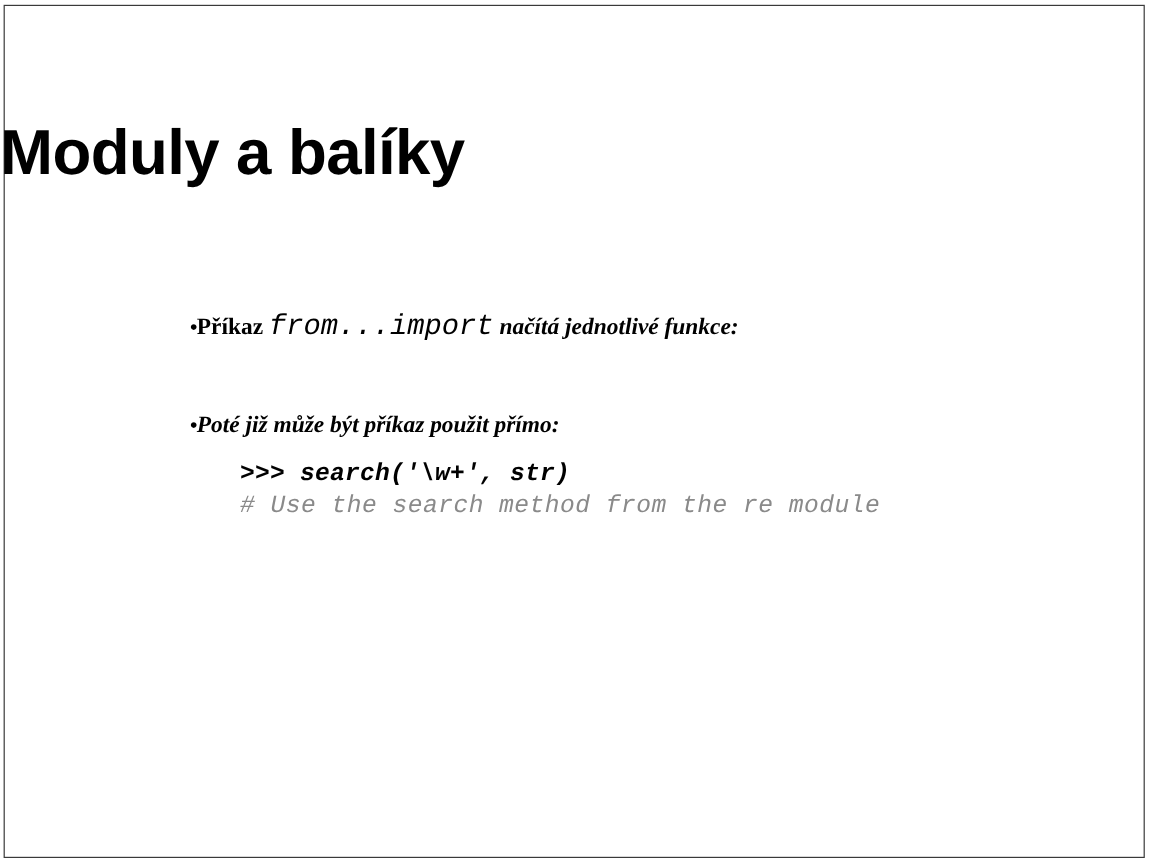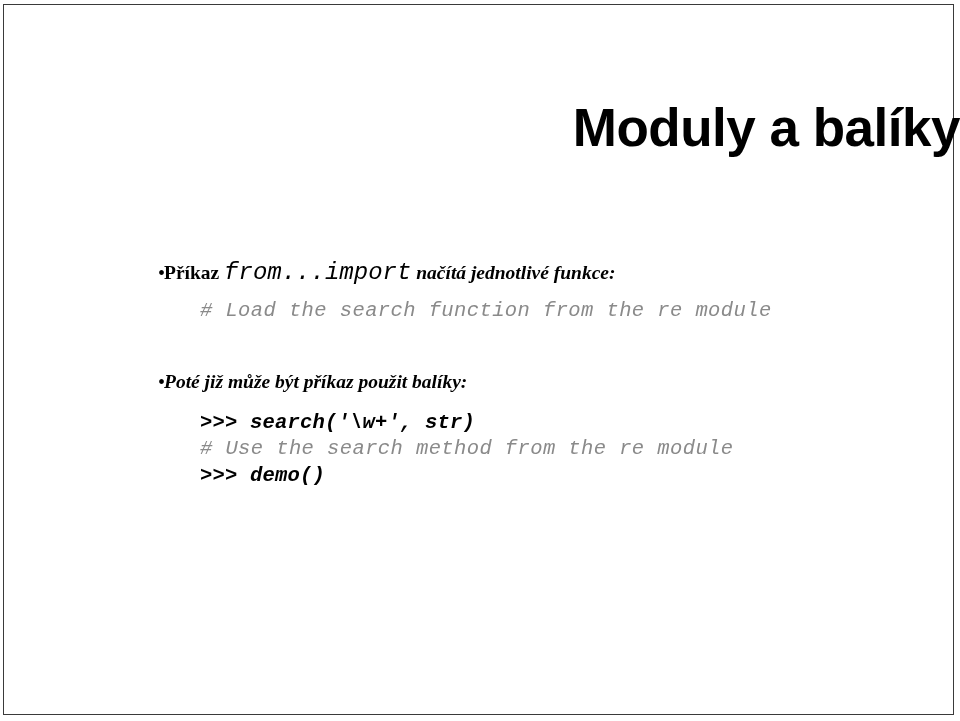--- a/index.html
+++ b/index.html
@@ -33,21 +33,21 @@
     border: 1.5px solid #3a3a3a;
     box-sizing: border-box;
     pointer-events: none;
   }
 
   .title-block {
     position: absolute;
     left: 0;
     top: 96px;
     width: 960px;
-    text-align: right;
+    text-align: left;
   }
   .title-line {
     font-family: "Liberation Sans", sans-serif;
     font-weight: bold;
     font-size: 53px;
     line-height: 63px;
     color: #000000;
     letter-spacing: -0.5px;
     white-space: pre;
   }
@@ -140,32 +140,30 @@
   <div class="body-block">
 
     <div class="bullet-row">
       <span class="bullet-dot">•</span>
       <span class="bullet-text"><span class="b-strong">Příkaz </span><span class="b-mono">from...import</span><span class="b-ital"> načítá jednotlivé funkce:</span></span>
     </div>
 
     <div class="gap-before-bullet1"></div>
 
     <div class="code-block">
-      <div class="code-line code-comment"># Load the search function from the re module</div>
     </div>
 
     <div class="gap-after-code1"></div>
 
     <div class="bullet-row">
       <span class="bullet-dot">•</span>
-      <span class="bullet-text"><span class="b-ital">Poté již může být příkaz použit balíky:</span></span>
+      <span class="bullet-text"><span class="b-ital">Poté již může být příkaz použit přímo:</span></span>
     </div>
 
     <div class="gap-after-bullet2"></div>
 
     <div class="code-block">
       <div class="code-line code-prompt">&gt;&gt;&gt; search('\w+', str)</div>
       <div class="code-line code-comment"># Use the search method from the re module</div>
-      <div class="code-line code-prompt">&gt;&gt;&gt; demo()</div>
     </div>
 
   </div>
 </div>
 
 </body></html>

